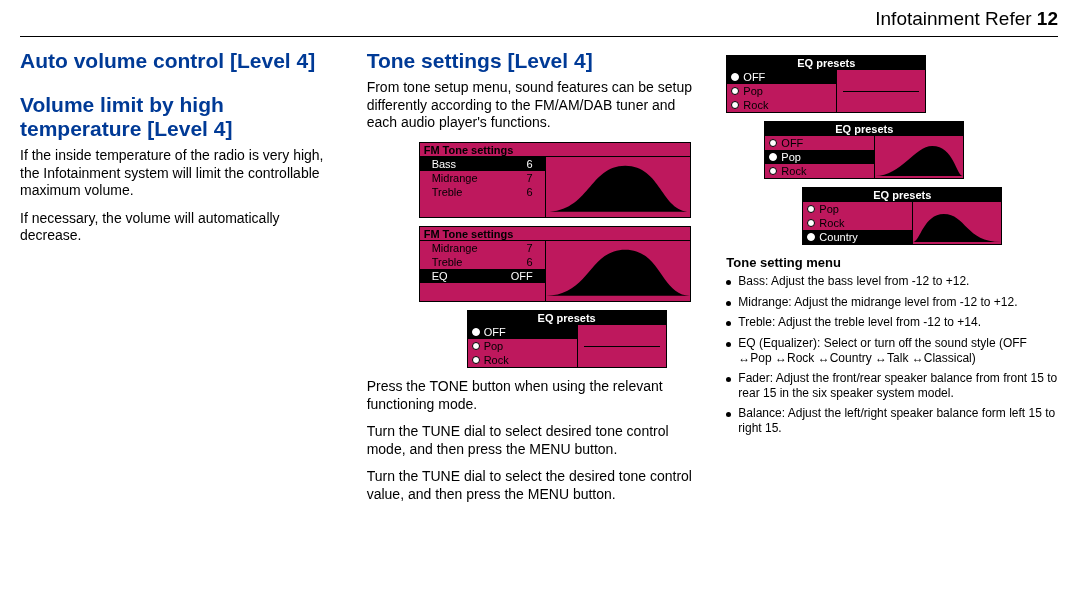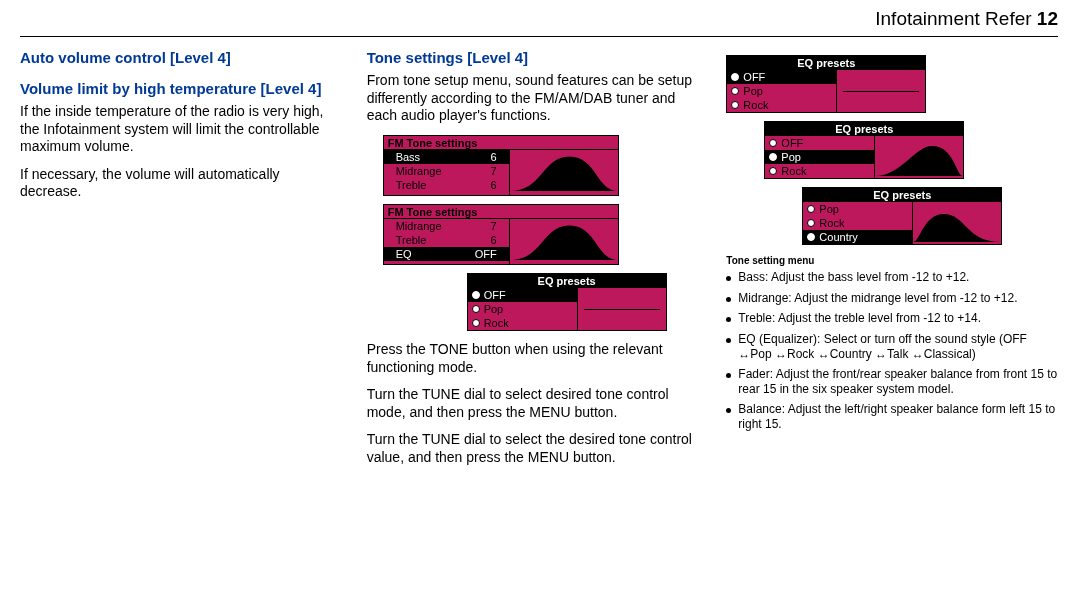--- a/index.html
+++ b/index.html
@@ -28,26 +28,26 @@
     padding: 0 20px;
     gap: 28px;
   }
   .col { flex: 1; min-width: 0; }
   .col1 { flex: 0.98; }
   .col2 { flex: 1.02; }
   .col3 { flex: 1.02; }
   h3.blue {
     color: #003a96;
     font-weight: bold;
-    font-size: 15px;
+    font-size: 21px;
     margin-bottom: 6px;
   }
   p { margin-bottom: 10px; line-height: 1.25; }
   strong { font-weight: normal; }
-  .sub { font-weight: bold; font-size: 10px; margin-bottom: 4px; margin-top: 4px; }
+  .sub { font-weight: bold; font-size: 13px; margin-bottom: 4px; margin-top: 4px; }
   ul.bullets { list-style: none; padding: 0; margin: 0; }
   ul.bullets > li { position: relative; padding-left: 12px; margin-bottom: 6px; line-height: 1.22; font-size: 12px; }
   ul.bullets > li::before {
     content: "";
     position: absolute;
     left: 0; top: 6px;
     width: 5px; height: 5px;
     background: #000;
     border-radius: 50%;
   }
@@ -55,22 +55,23 @@
   
   .fig-group { margin: 6px 0 10px 16px; }
   .fig-group.right-stagger { margin-left: 0; }
   .fig-fm, .fig-eq {
     border: 1px solid #000;
     background: #be185d;
     font-size: 11px;
     font-family: Arial, sans-serif;
   }
   .fig-fm {
-    width: 236px;
+    width: 272px;
     margin-bottom: 8px;
+    margin-left: 36px;
   }
   .fig-fm .fm-title {
     font-weight: bold;
     padding: 1px 4px 0 4px;
     border-bottom: 1px solid #000;
     font-size: 11px;
   }
   .fig-fm .fm-body { display: flex; }
   .fig-fm .fm-rows { flex: 0 0 126px; border-right: 1px solid #000; }
   .fig-fm .fm-rows .row {
@@ -144,21 +145,21 @@
 <div class="page-header">
   <span>Infotainment Refer</span>
   <span class="num">12</span>
 </div>
 <div class="rule"></div>
 
 <div class="cols">
 
   <div class="col col1">
     <h3 class="blue">Auto volume control [Level 4]</h3>
-    <h3 class="blue" style="margin-top:14px">Volume limit by high temperature [Level 4]</h3>
+    <h3 class="blue" style="margin-top:20px">Volume limit by high temperature [Level 4]</h3>
     <p>If the inside temperature of the radio is very high, the Infotainment system will limit the controllable maximum volume.</p>
     <p>If necessary, the volume will automatically decrease.</p>
   </div>
 
   <div class="col col2">
     <h3 class="blue">Tone settings [Level 4]</h3>
     <p>From tone setup menu, sound features can be setup differently according to the FM/AM/DAB tuner and each audio player's functions.</p>
 
     <div class="fig-group stagger">
       <div class="fig-fm">

